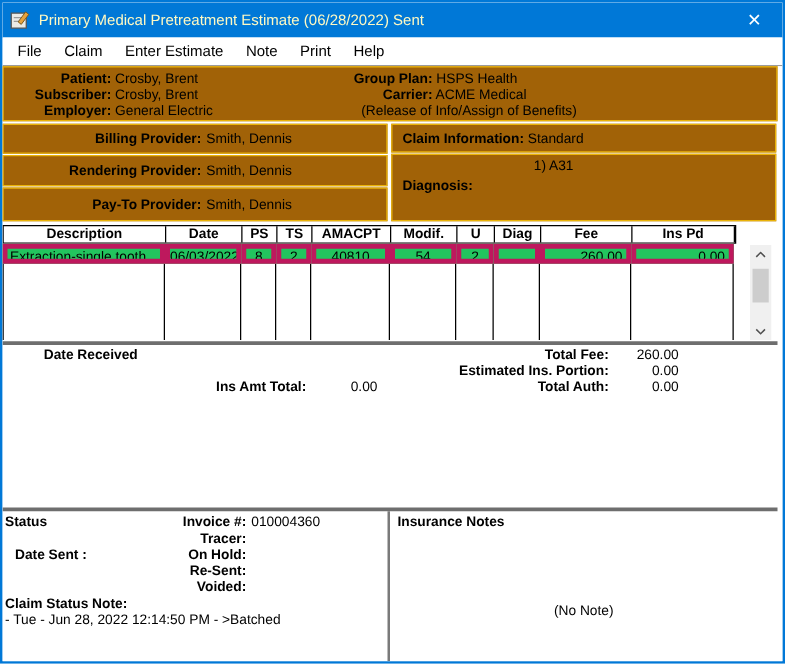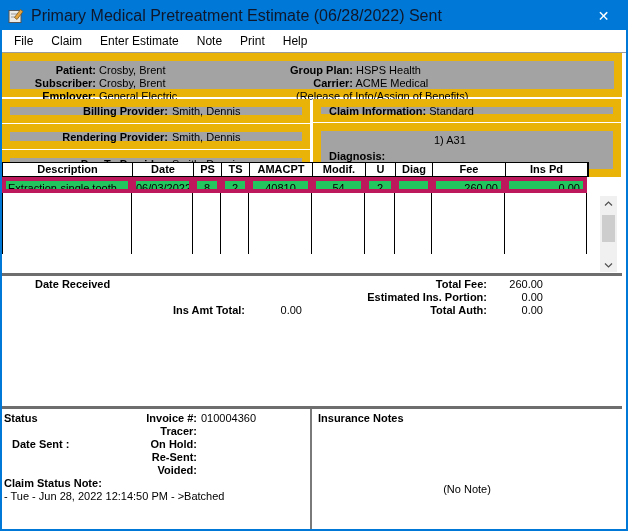--- a/index.html
+++ b/index.html
@@ -6,31 +6,31 @@
   html,body { margin:0; padding:0; background:#ffffff; }
   .window {
     position:relative; width:628px; height:531px;
     border:2px solid #0078d7; background:#ffffff;
     font-family:"Liberation Sans","DejaVu Sans",sans-serif;
     font-size:11px; color:#000; overflow:hidden;
   }
   
   .titlebar { height:28px; background:#0078d7; display:flex; align-items:center; }
   .win-icon { margin-left:6px; display:flex; }
-  .title-text { color:#0f172a; font-size:16px; margin-left:7px; flex:1;
+  .title-text { color:#fef9c3; font-size:12px; margin-left:7px; flex:1;
                 white-space:nowrap; overflow:hidden; }
   .close-btn { width:45px; height:28px; display:flex; align-items:center;
                justify-content:center; color:#fff; font-size:14px; cursor:default; }
   
   .menubar { height:23px; background:#fff; border-bottom:1px solid #9b9b9b;
              display:flex; align-items:center; padding-left:3px; }
   .menu-item { padding:0 9px; font-size:12px; white-space:nowrap; }
   
   .content { position:absolute; top:51px; left:0; right:0; bottom:0; background:#fff; }
-  .panel { position:absolute; border:8px solid #eab308; background:#a3a3a3; }
+  .panel { position:absolute; border:1px solid #eab308; background:#a16207; }
   .b { font-weight:bold; }
   
   .p-patient { left:0; top:1; width:620px; height:44px; padding-top:2px; }
   .pp-left { position:absolute; left:0; top:3px; }
   .pp-left .row, .pp-right .row { line-height:13px; white-space:nowrap; }
   .pp-label { display:inline-block; width:86px; text-align:right; font-weight:bold; }
   .pp-right { position:absolute; left:240px; top:3px; }
   .pp-rlabel { display:inline-block; width:103px; text-align:right; font-weight:bold; }
   .release-row { padding-left:46px; }
   
@@ -39,21 +39,21 @@
                 font-weight:bold; margin-right:4px; }
   .box-billing   { left:0; top:46px;  width:308px; height:24px; }
   .box-rendering { left:0; top:71px;  width:308px; height:25px; }
   .box-payto     { left:0; top:97px;  width:308px; height:27px; }
   .box-claiminfo { left:311px; top:46px; width:308px; height:23px;
                    display:flex; align-items:center; padding-left:8px; }
   .box-diagnosis { left:311px; top:70px; width:308px; height:54px; }
   .diag-codes { position:absolute; left:113px; top:3px; }
   .diag-label { position:absolute; left:8px; top:19px; font-weight:bold; }
   
-  .grid { position:absolute; left:0; top:109px; width:587px; height:106px; }
+  .grid { position:absolute; left:0; top:127px; width:587px; height:106px; }
   .grid-header { display:flex; height:15px; border:1px solid #000; background:#fff; }
   .grid-header .hcell { border-right:1px solid #000; font-weight:bold;
      text-align:center; line-height:13px; overflow:hidden; white-space:nowrap; }
   .grid-body { position:relative; height:77px; }
   .grid-lines { position:absolute; left:0; top:0; right:0; bottom:0; display:flex; }
   .grid-lines div { border-right:1px solid #000; height:100%; }
   .grid-lines div:first-child { border-left:1px solid #000; }
   .grid-row { position:absolute; left:0; top:0; display:flex; height:16px; background:#fff; }
   .grid-row .cell { border:4px solid #be185d; line-height:14px; overflow:hidden;
                     white-space:nowrap; background:#22c55e; }

